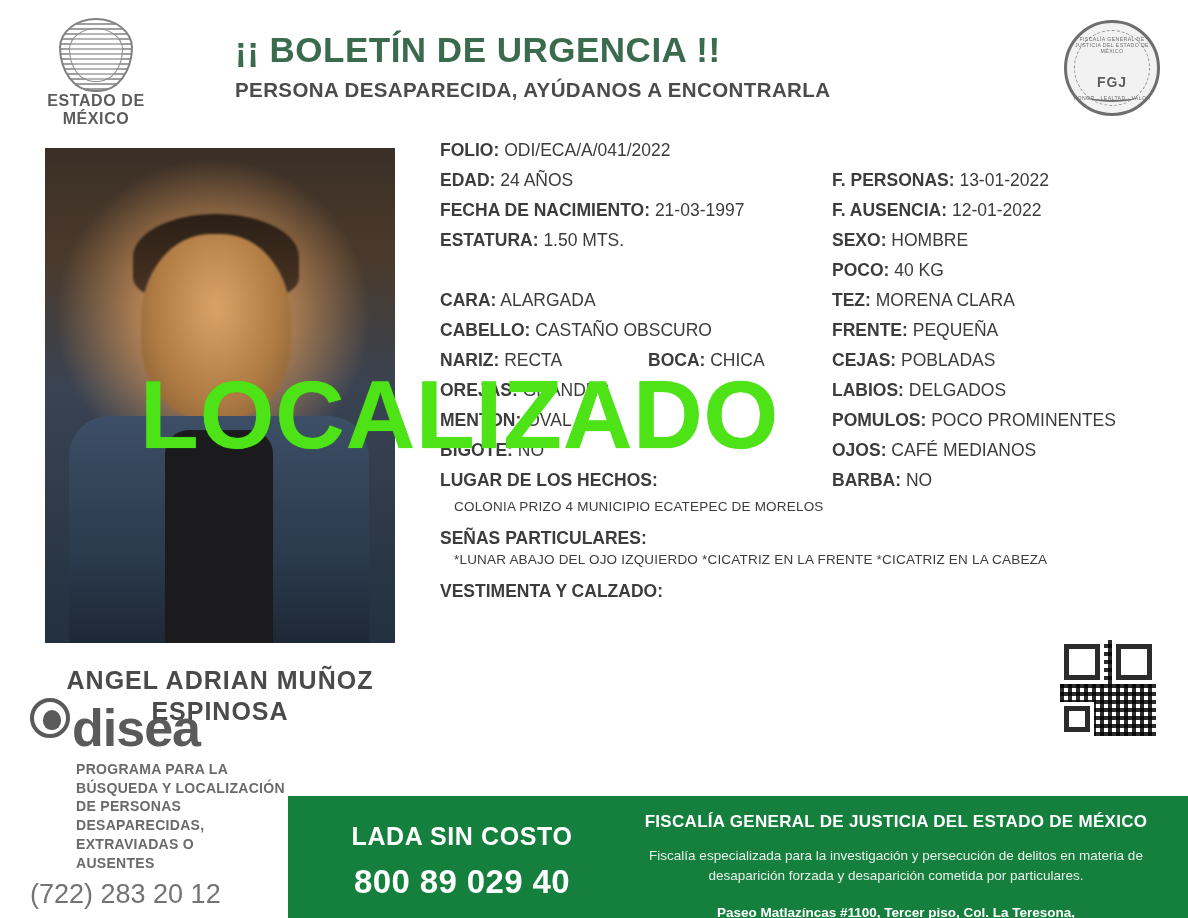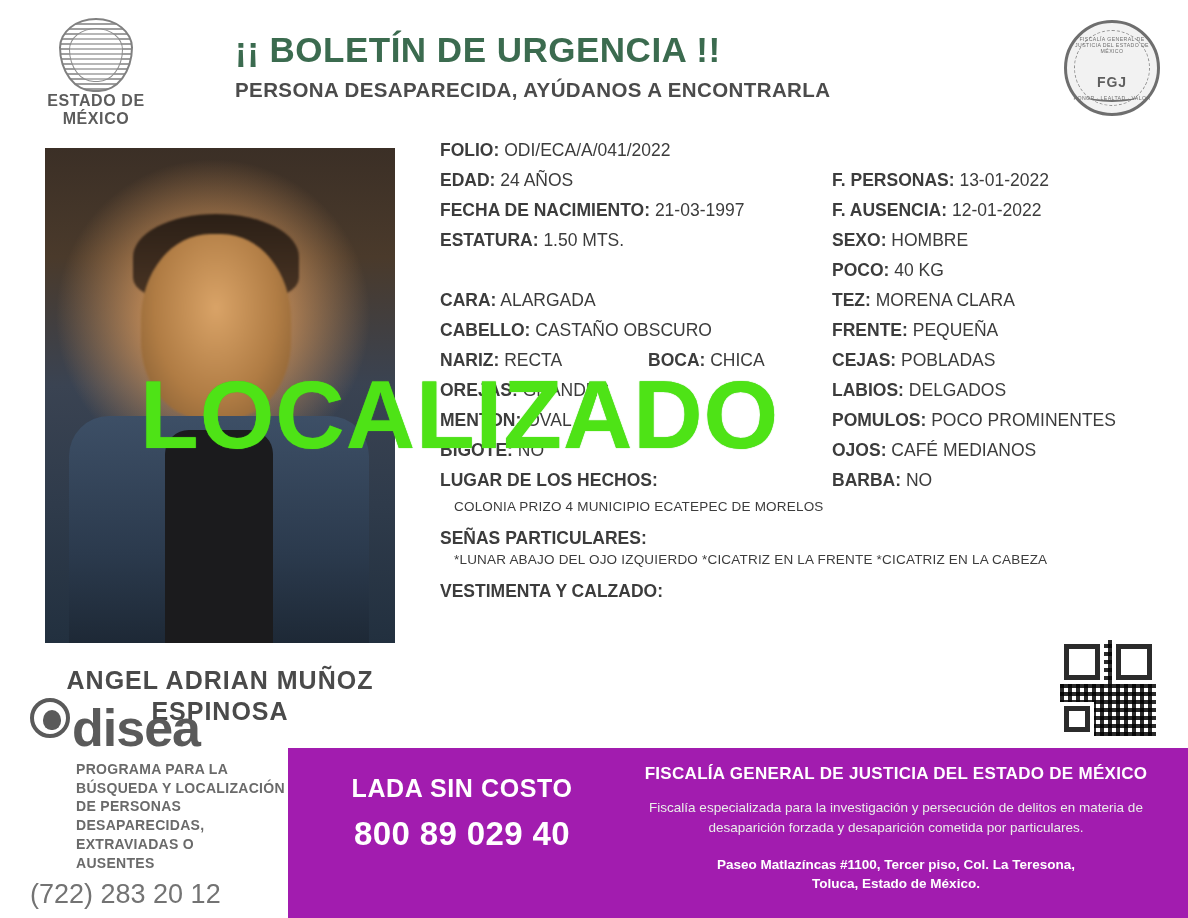--- a/index.html
+++ b/index.html
@@ -186,22 +186,22 @@
   }
   .disea-tag {
     font-size: 14px; font-weight: bold; color: #6a6a6a; letter-spacing: .3px;
     line-height: 1.35; margin-top: 2px; padding-left: 46px;
   }
   .disea-phone {
     font-size: 27px; font-weight: normal; color: #737373; margin-top: 6px;
   }
 
   .footer-bar {
-    position: absolute; left: 288px; bottom: 0; width: 900px; height: 170px;
-    background: #a21caf; color: #ffffff;
+    position: absolute; left: 288px; bottom: 0; width: 900px; height: 122px;
+    background: #15803d; color: #ffffff;
   }
   .lada {
     position: absolute; left: 24px; top: 26px; width: 300px; text-align: center;
   }
   .lada-title { font-size: 25px; font-weight: bold; letter-spacing: .6px; }
   .lada-number { font-size: 33px; font-weight: bold; margin-top: 12px; letter-spacing: .4px; }
 
   .fiscalia { position: absolute; left: 330px; top: 16px; width: 556px; text-align: center; }
   .fiscalia-title { font-size: 17px; font-weight: bold; letter-spacing: .3px; }
   .fiscalia-desc { font-size: 13.5px; margin-top: 14px; line-height: 1.5; color: #eaeeea; }

